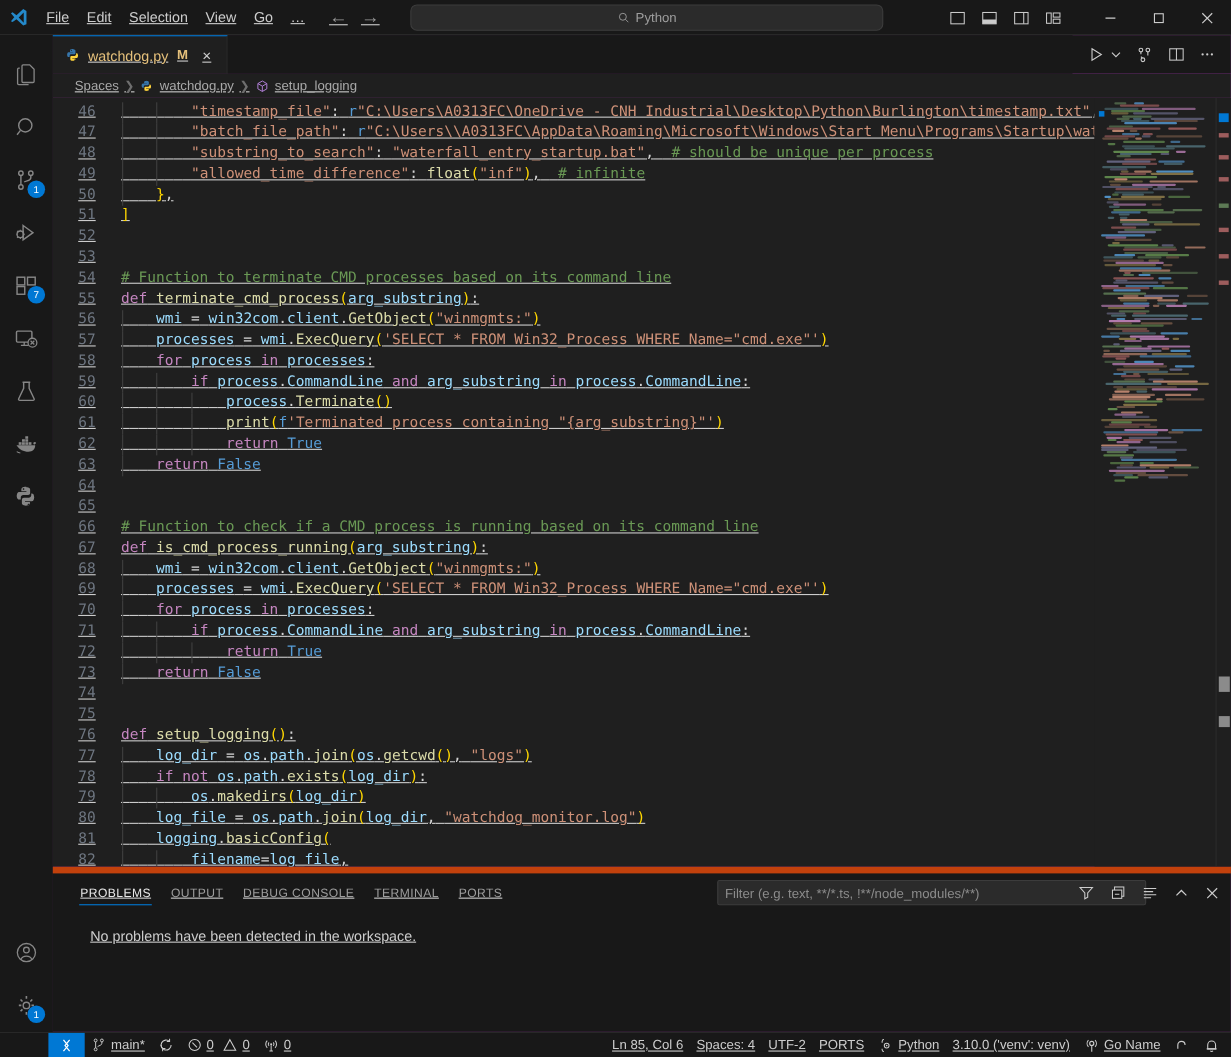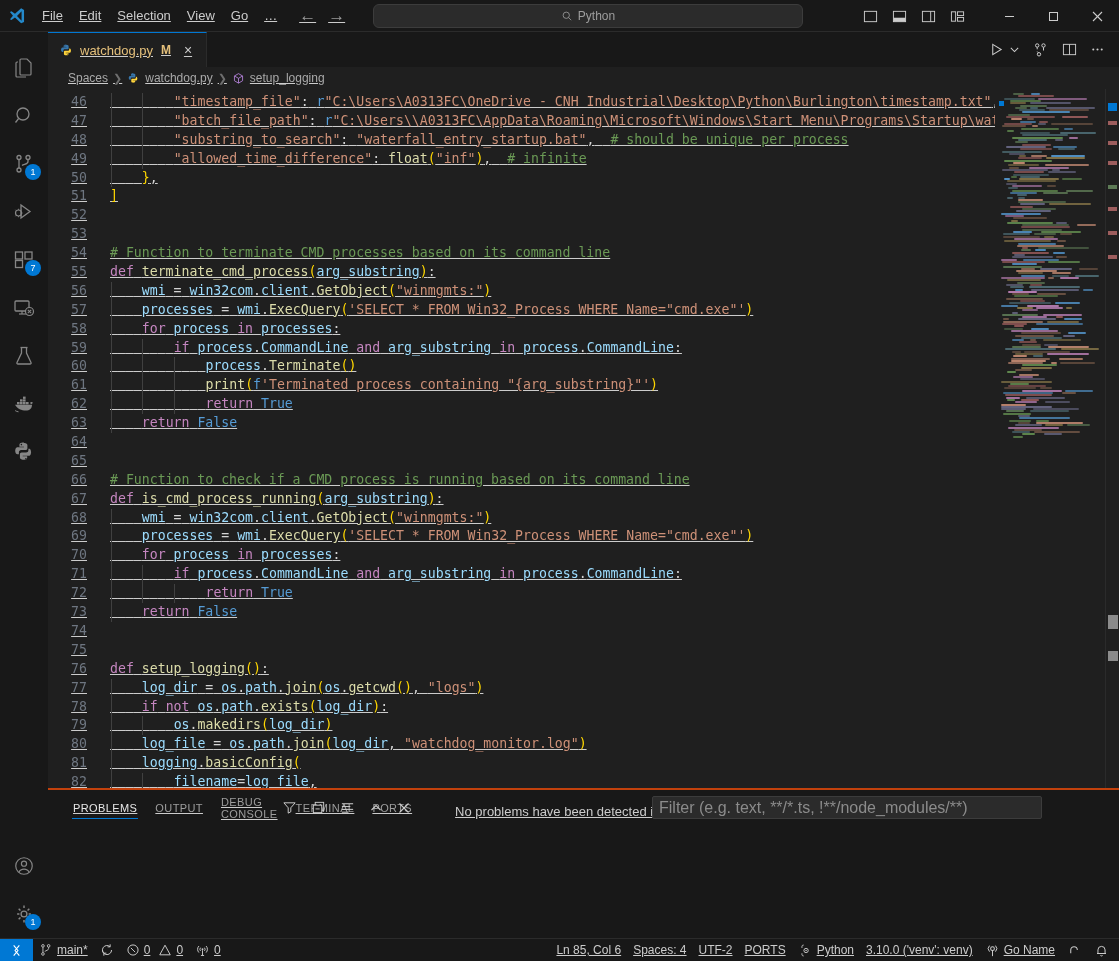--- a/index.html
+++ b/index.html
@@ -105,45 +105,45 @@
   }
   .mm-line{ position:absolute; height:2px; border-radius:1px; }
   .mm-slider{ position:absolute; left:0; top:0; width:110px; height:0px; background:rgba(255,255,255,0.04); }
 
   .ruler{ width:14px; flex:0 0 14px; background:#1f1f1f; position:relative; border-left:1px solid #2b2b2b; }
   .r-mark{ position:absolute; left:2px; width:9px; height:3px; }
   .r-thumb{ position:absolute; left:2px; width:10px; background:#525252; }
 
   
   .panel{
-    height:150px; flex:0 0 150px; background:#181818; border-top:2px solid #c2410c;
-    display:flex; position:relative;
+    height:150px; flex:0 0 150px; background:#181818; border-top:6px solid #c2410c;
+    display:flex; flex-direction:column; position:relative;
   }
   .panel-header{ height:35px; flex:0 0 35px; display:flex; align-items:center; position:relative; }
   .ptabs{ display:flex; align-items:stretch; height:35px; padding-left:16px; }
   .ptab{
     display:flex; align-items:center; padding:0 9px; font-size:11px; letter-spacing:.4px;
     color:#9d9d9d; text-transform:uppercase; position:relative;
   }
   .ptab.active{ color:#e7e7e7; }
   .ptab.active::after{
     content:""; position:absolute; left:8px; right:8px; bottom:6px; height:1px; background:#0078d4;
   }
   .pfilter{
     position:absolute; left:604px; top:6px; width:390px; height:23px;
     background:#2b2b2b; border:1px solid #3c3c3c; border-radius:2px;
-    display:flex; align-items:center; padding:0 6px; color:#8b8b8b; font-size:16px;
+    display:flex; align-items:center; padding:0 6px; color:#8b8b8b; font-size:12px;
   }
   .pactions{ position:absolute; right:10px; top:0; height:35px; display:flex; align-items:center; gap:14px; color:#cccccc; }
   .panel-content{ flex:1 1 auto; padding:14px 0 0 34px; font-size:13px; color:#cccccc; }
 
   
   .statusbar{
     height:15px; flex:0 0 23px; background:#181818; display:flex; align-items:center;
-    font-size:12px; color:#cccccc; border-top:1px solid #2b2b2b;
+    font-size:12px; color:#cccccc; border-top:1px solid #2b2b2b;padding-left:44px;
   }
   .remote{
     background:#0078d4; color:#ffffff; height:23px; display:flex; align-items:center;
     padding:0 9px; gap:4px;
   }
   .sitem{ display:flex; align-items:center; gap:4px; padding:0 6px; height:23px; white-space:nowrap; }
   .sb-left{ display:flex; align-items:center; }
   .sb-right{ margin-left:auto; display:flex; align-items:center; padding-right:4px; }
   svg{ display:block; }
 </style>

